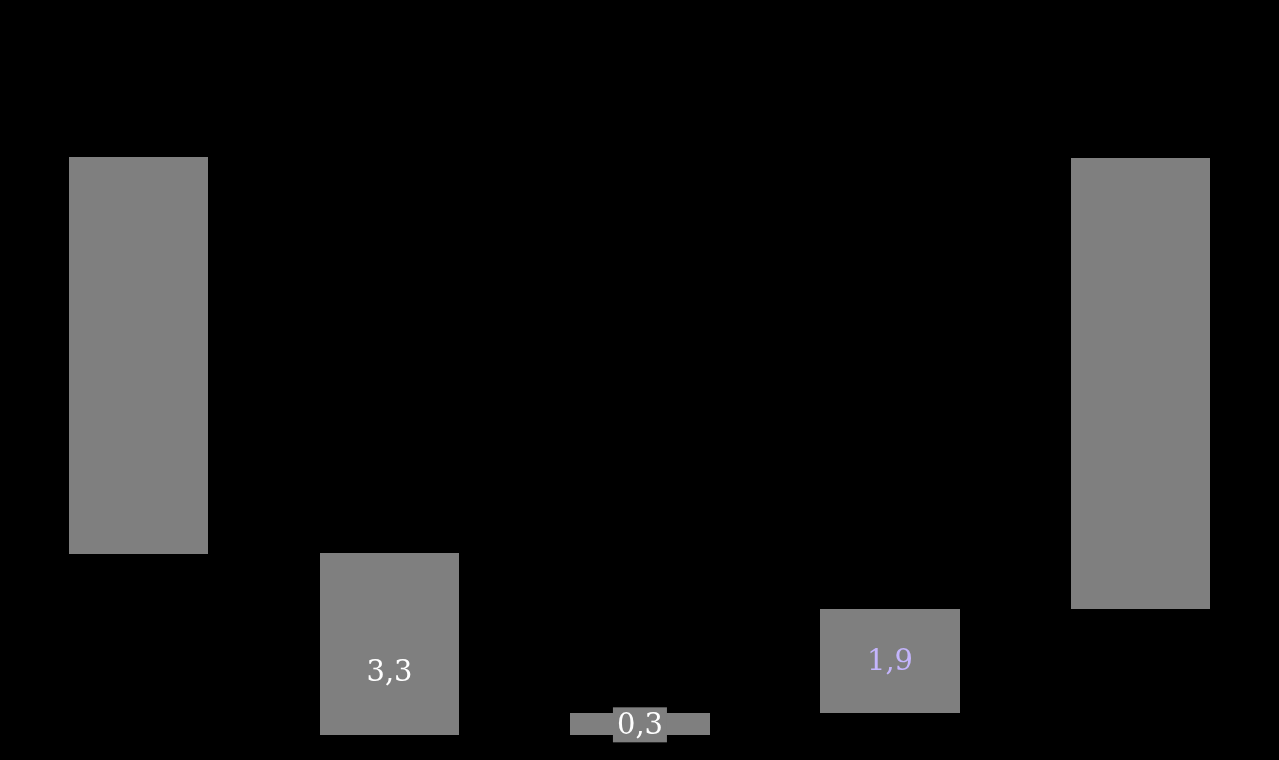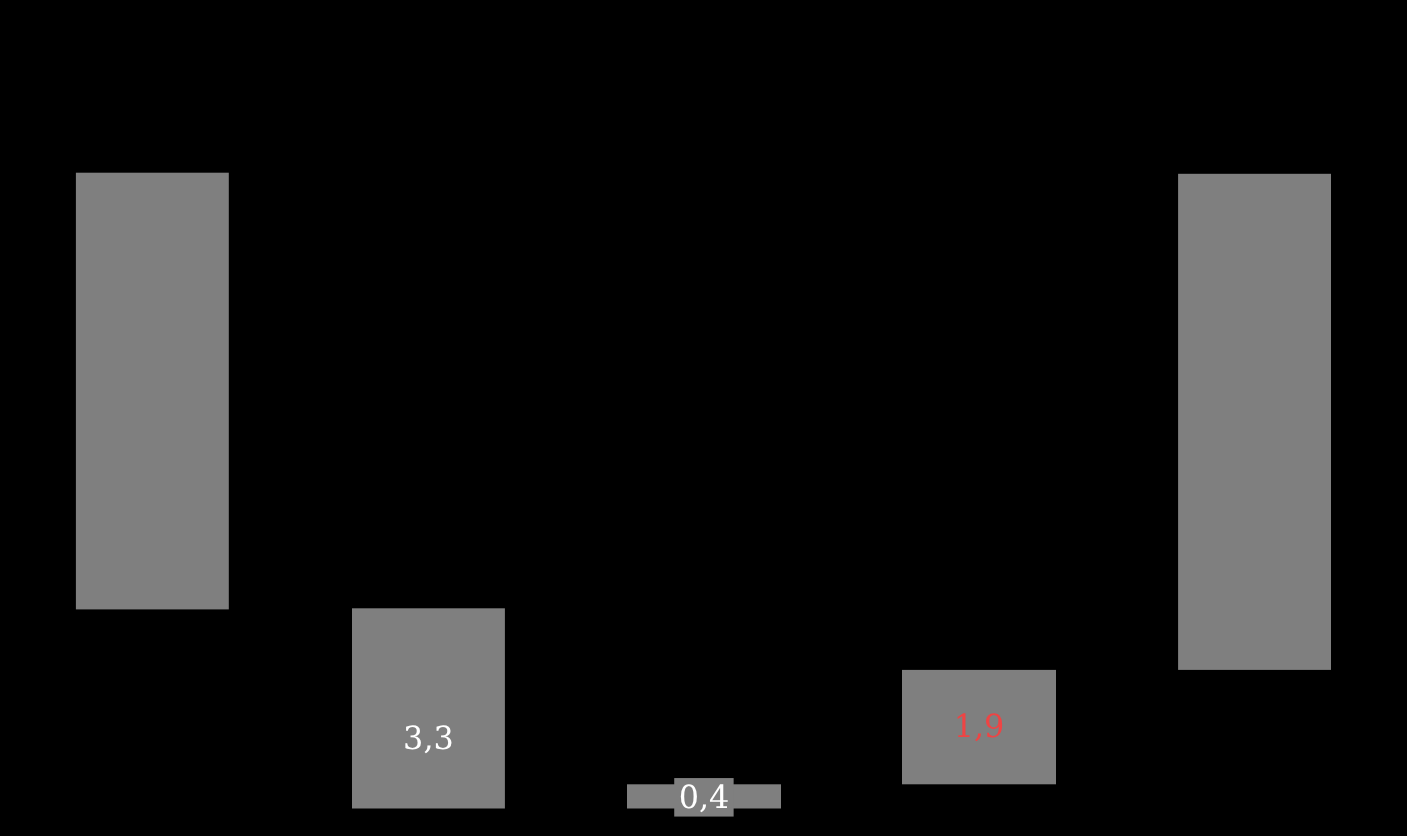--- a/index.html
+++ b/index.html
@@ -37,18 +37,18 @@
 </style>
 </head>
 <body>
 
 <div class="stage">
   <div class="chart">
       <div class="bar" style="left: 69px; top: 157px; width: 139px; height: 397px; background: rgb(127, 127, 127);"></div>
       <div class="bar" style="left: 320px; top: 553px; width: 139px; height: 182px; background: rgb(127, 127, 127);"></div>
       <div class="bar-label" style="left: 389.5px; top: 672px; color: rgb(255, 255, 255); font-size: 29px;">3,3</div>
       <div class="bar" style="left: 570px; top: 713px; width: 140px; height: 22px; background: rgb(127, 127, 127);"></div>
-      <div class="bar-label boxed" style="left: 640px; top: 725px; color: rgb(255, 255, 255); font-size: 29px; background: rgb(127, 127, 127);">0,4</div>
+      <div class="bar-label boxed" style="left: 640px; top: 725px; color: rgb(255, 255, 255); font-size: 29px; background: rgb(127, 127, 127);">0,3</div>
       <div class="bar" style="left: 820px; top: 609px; width: 140px; height: 104px; background: rgb(127, 127, 127);"></div>
-      <div class="bar-label" style="left: 890px; top: 661px; color: #ef4444; font-size: 29px;">1,9</div>
+      <div class="bar-label" style="left: 890px; top: 661px; color: #c4b5fd; font-size: 29px;">1,9</div>
       <div class="bar" style="left: 1071px; top: 158px; width: 139px; height: 451px; background: rgb(127, 127, 127);"></div>
     </div>
 </div>
 
 </body></html>

